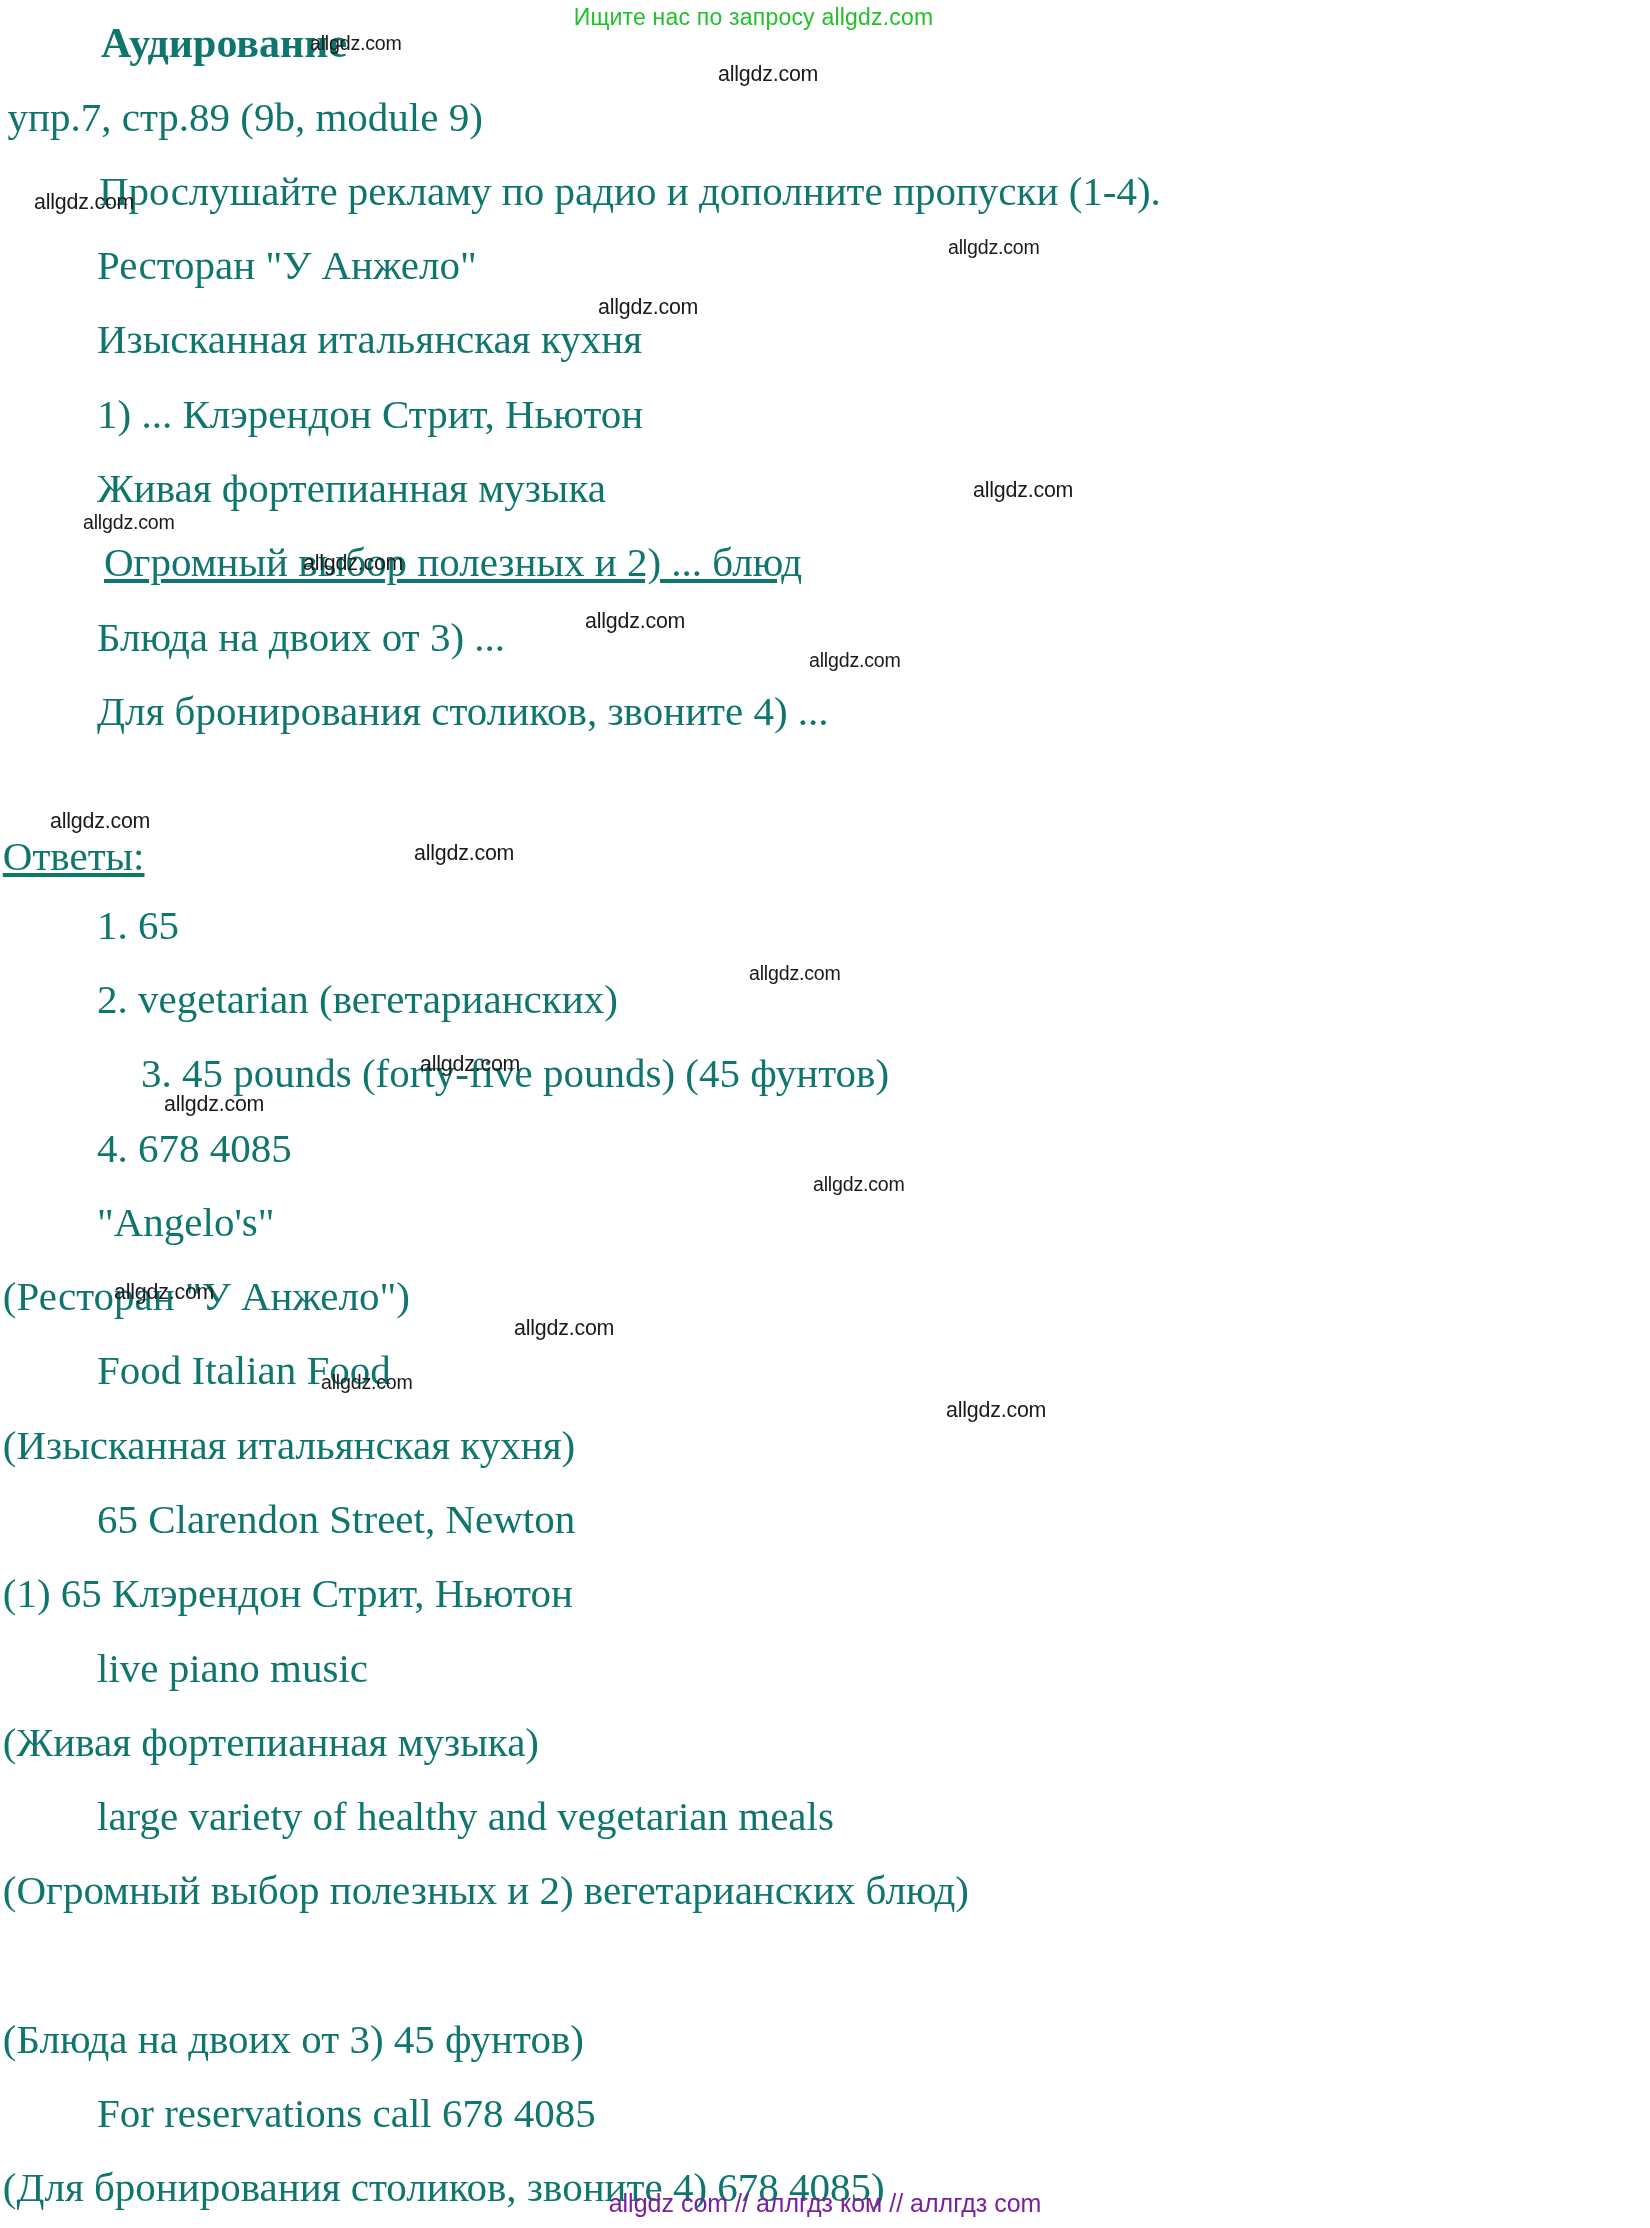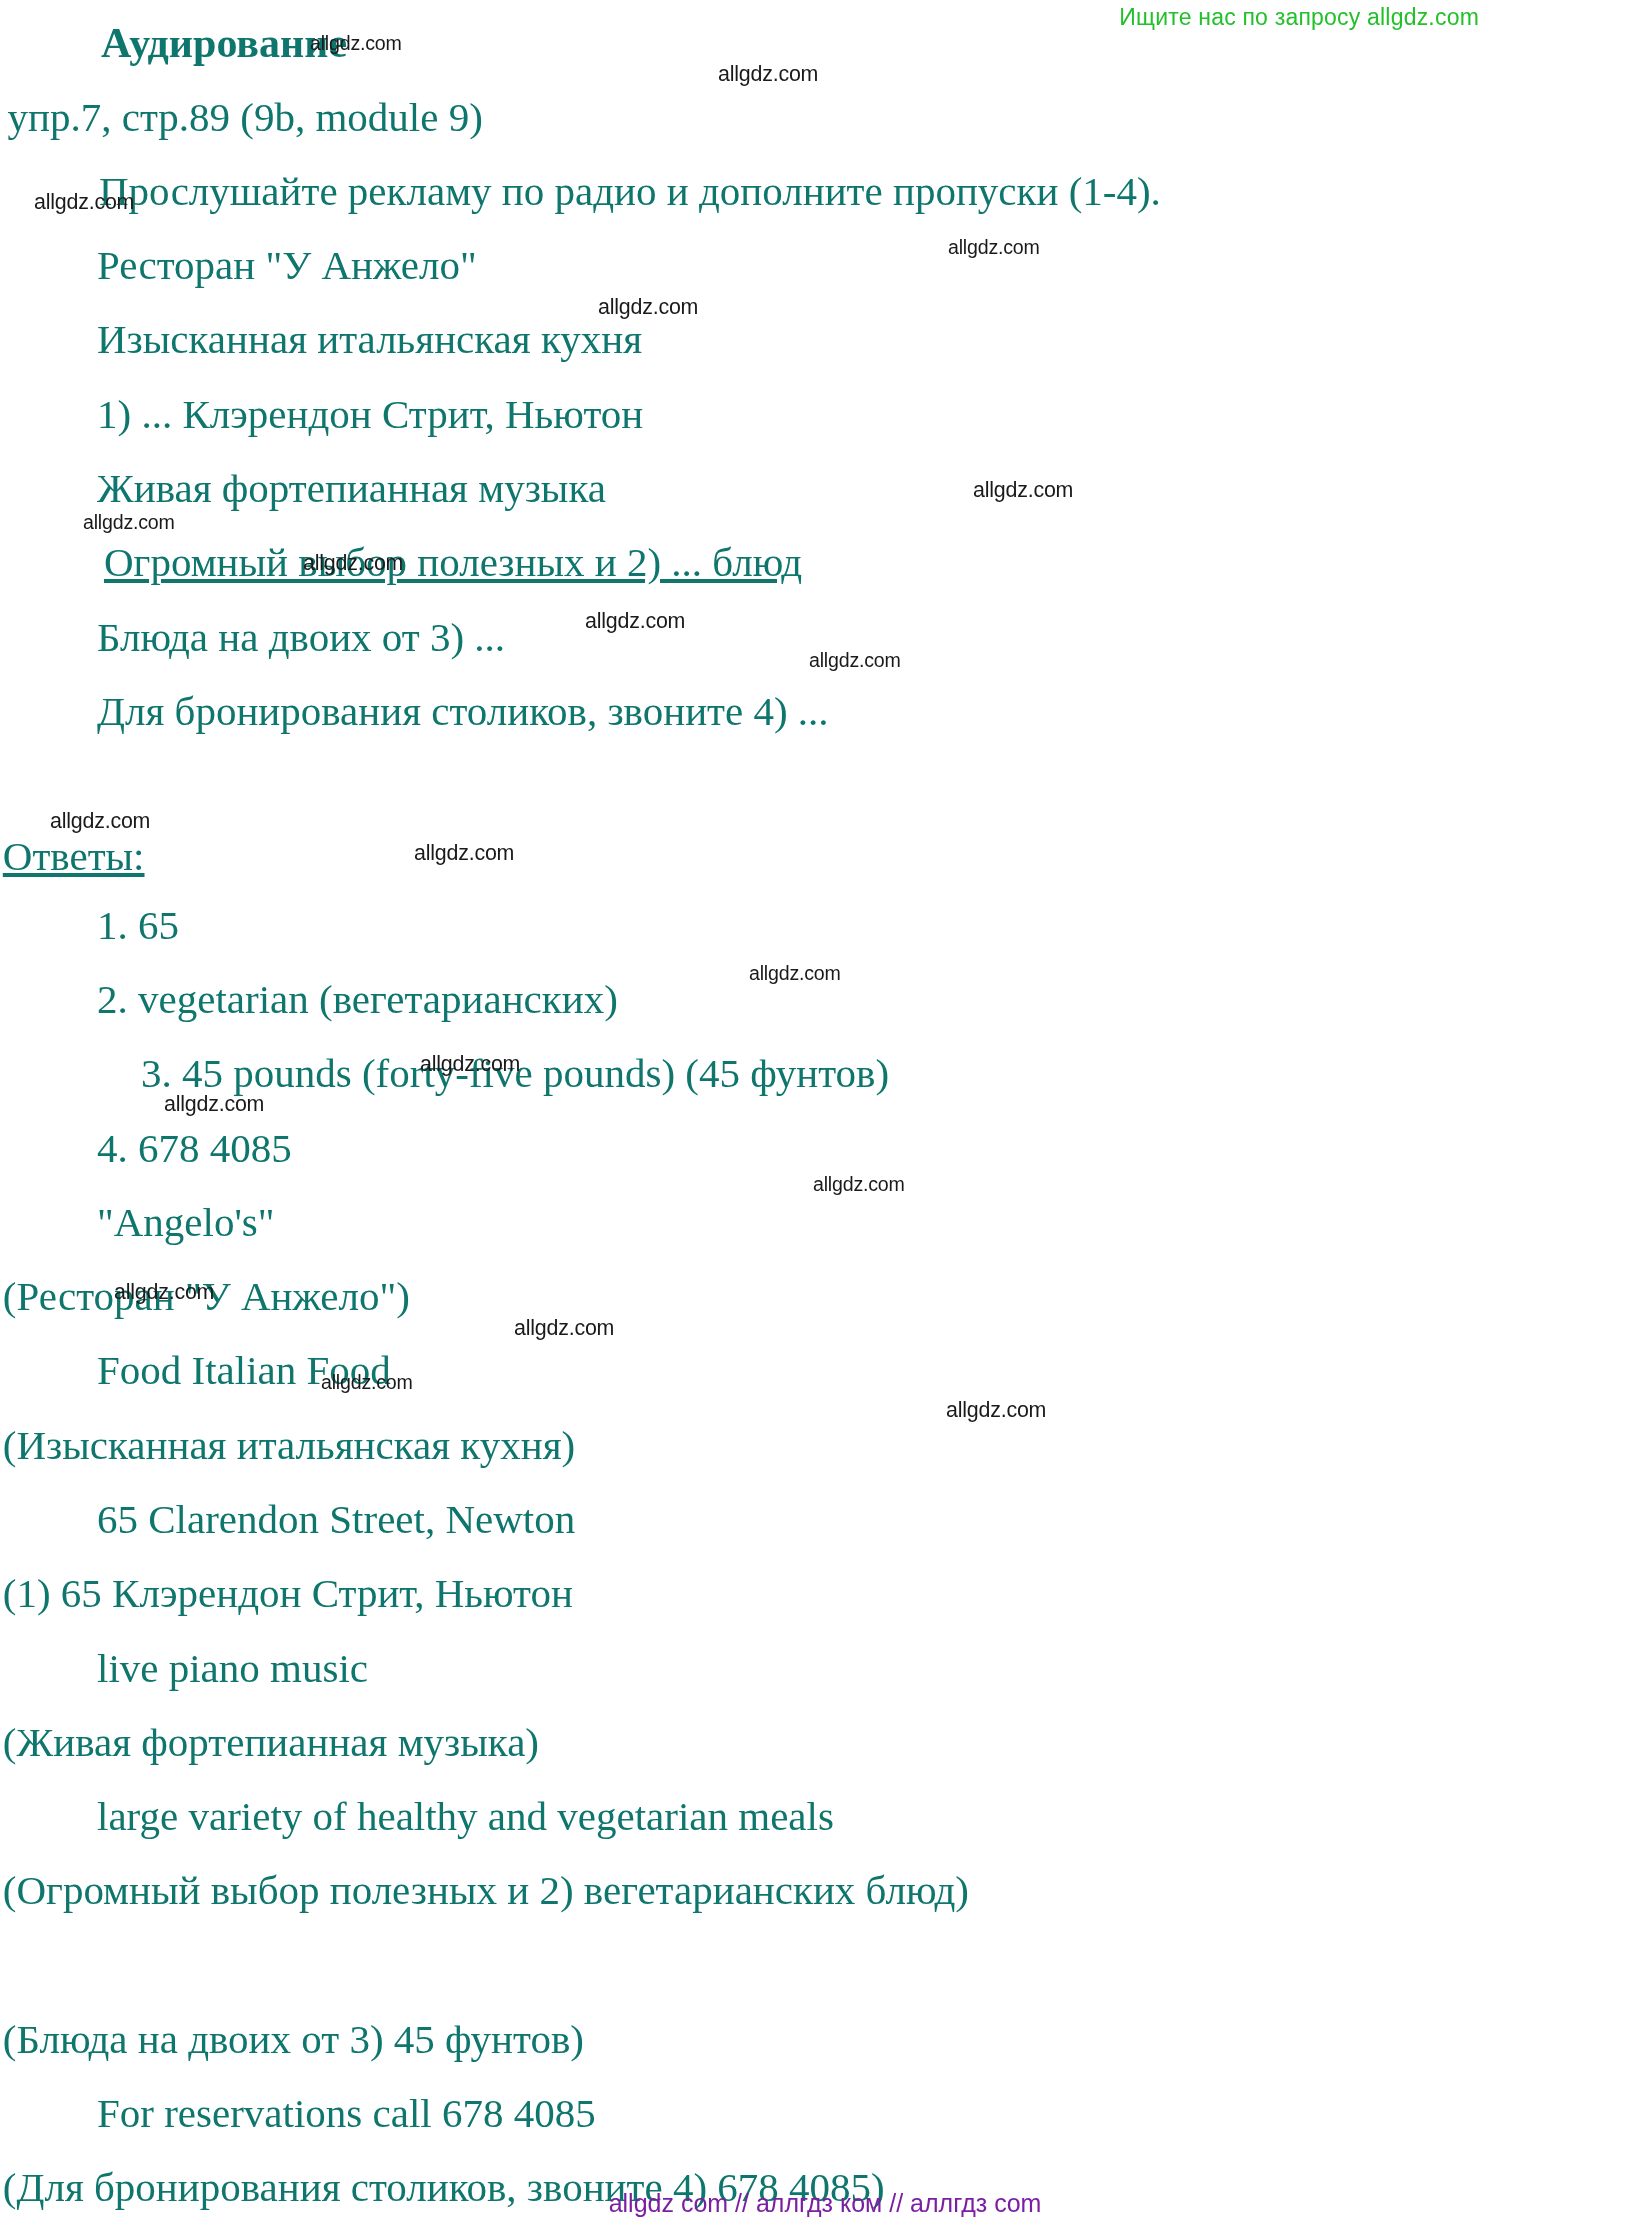--- a/index.html
+++ b/index.html
@@ -16,26 +16,27 @@
     font-family: "Liberation Serif", "DejaVu Serif", serif;
     color: #000000;
   }
 
   
   .promo {
     position: absolute;
     left: 0;
     top: 3.7px;
     width: 1479px;
-    text-align: right;
+    text-align: center;
     font-family: "Liberation Sans", "DejaVu Sans", sans-serif;
     font-size: 23px;
     color: #22c02a;
     letter-spacing: 0.2px;
     white-space: nowrap;
+    padding-left: 14px;
   }
 
   
   .line {
     position: absolute;
     white-space: nowrap;
     font-family: "Liberation Serif", "DejaVu Serif", serif;
     color: #0f766e;
     line-height: 1.0;
   }

